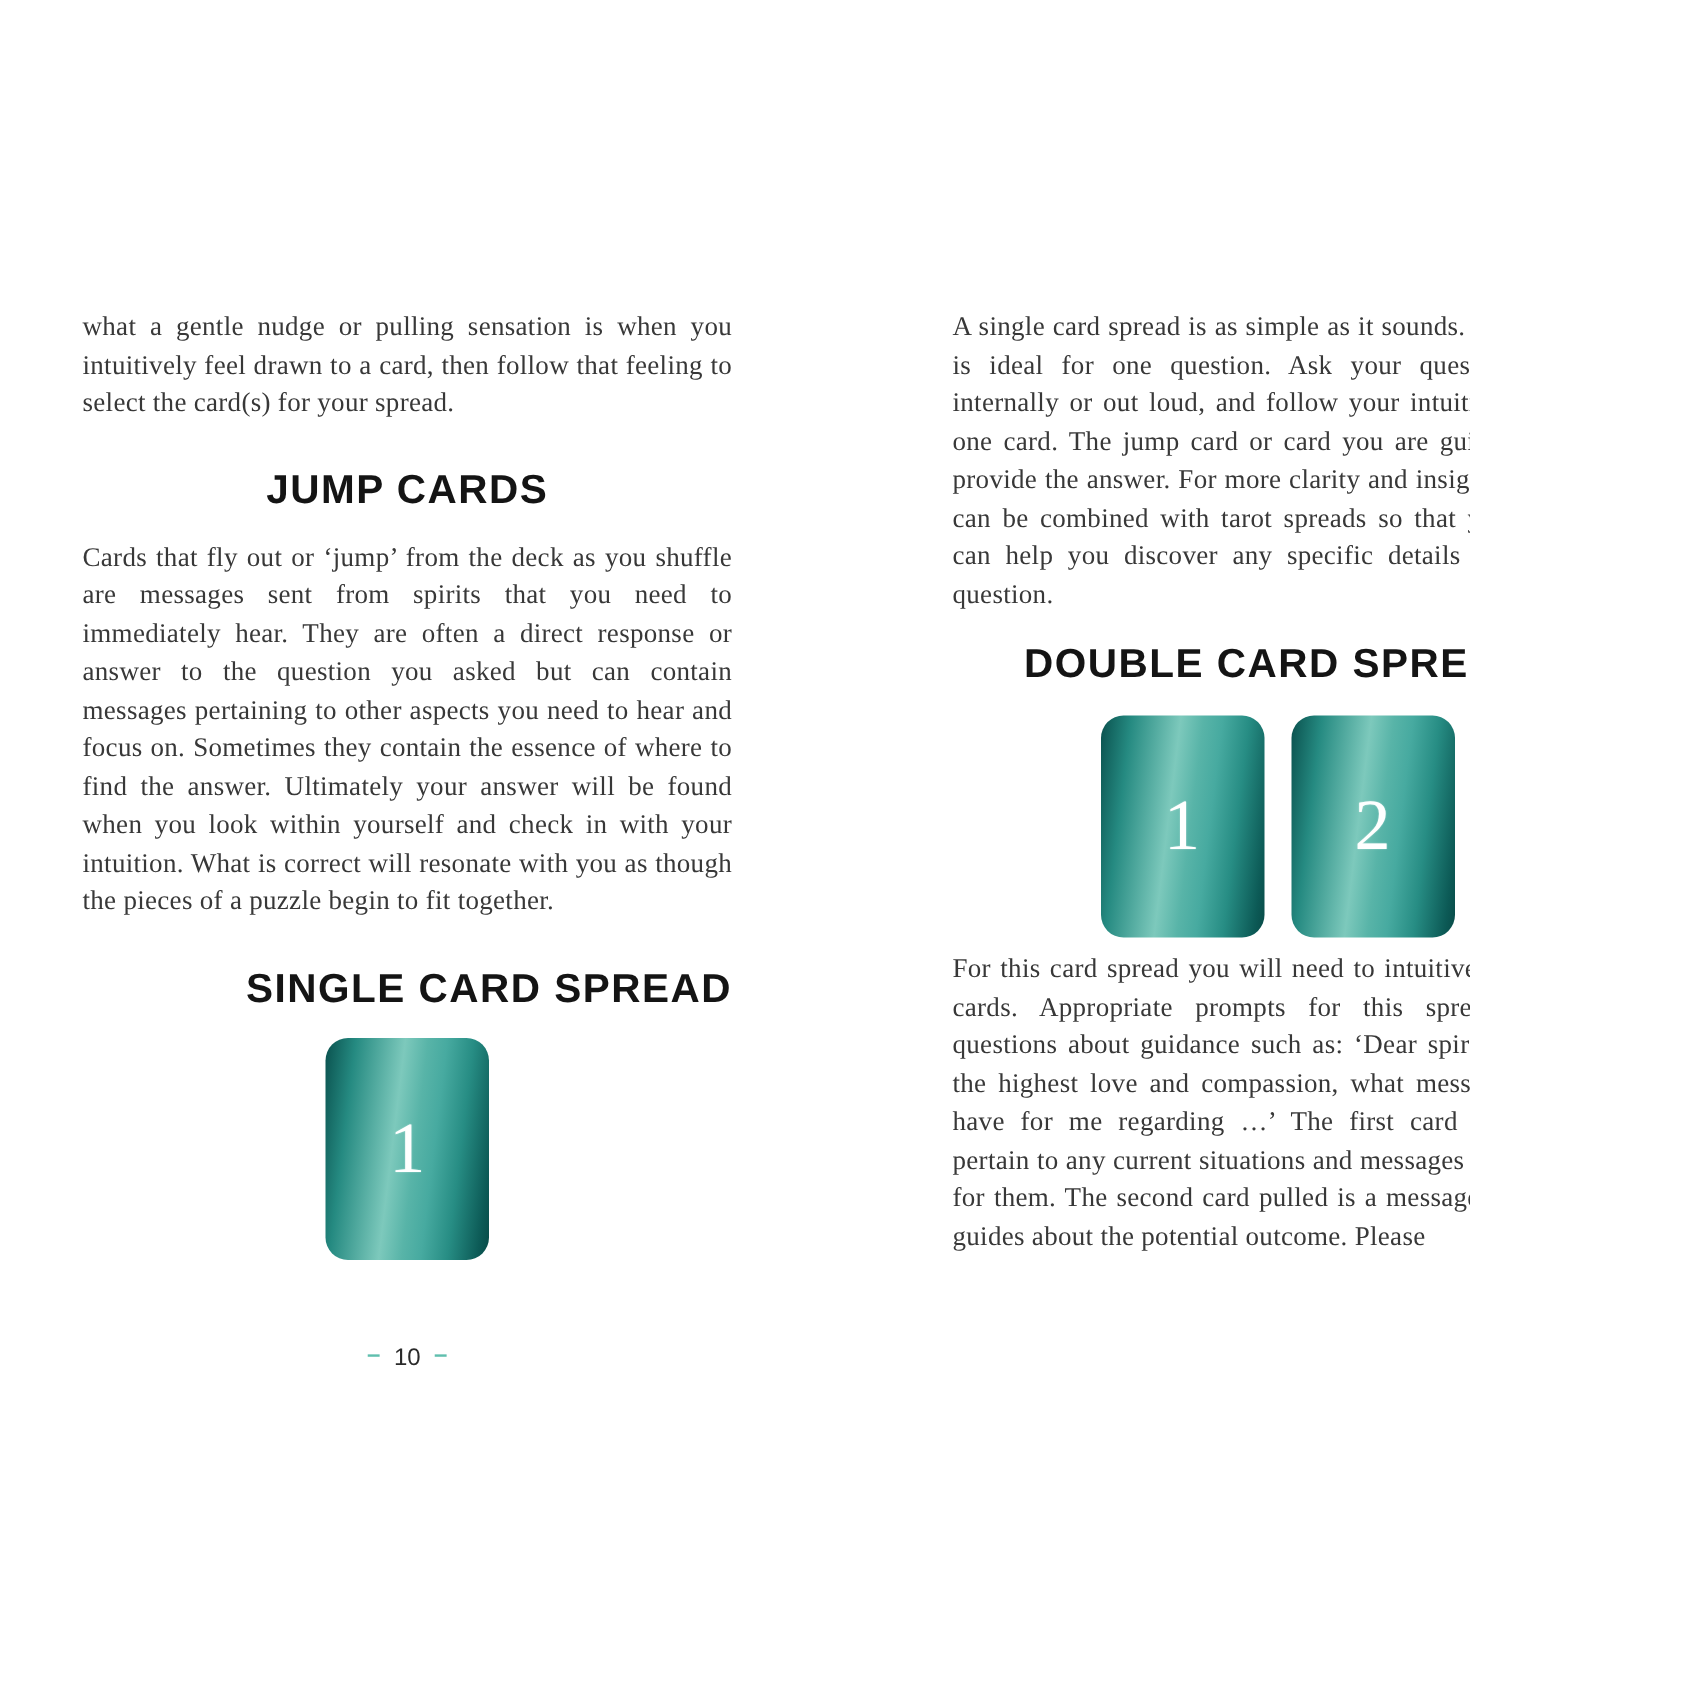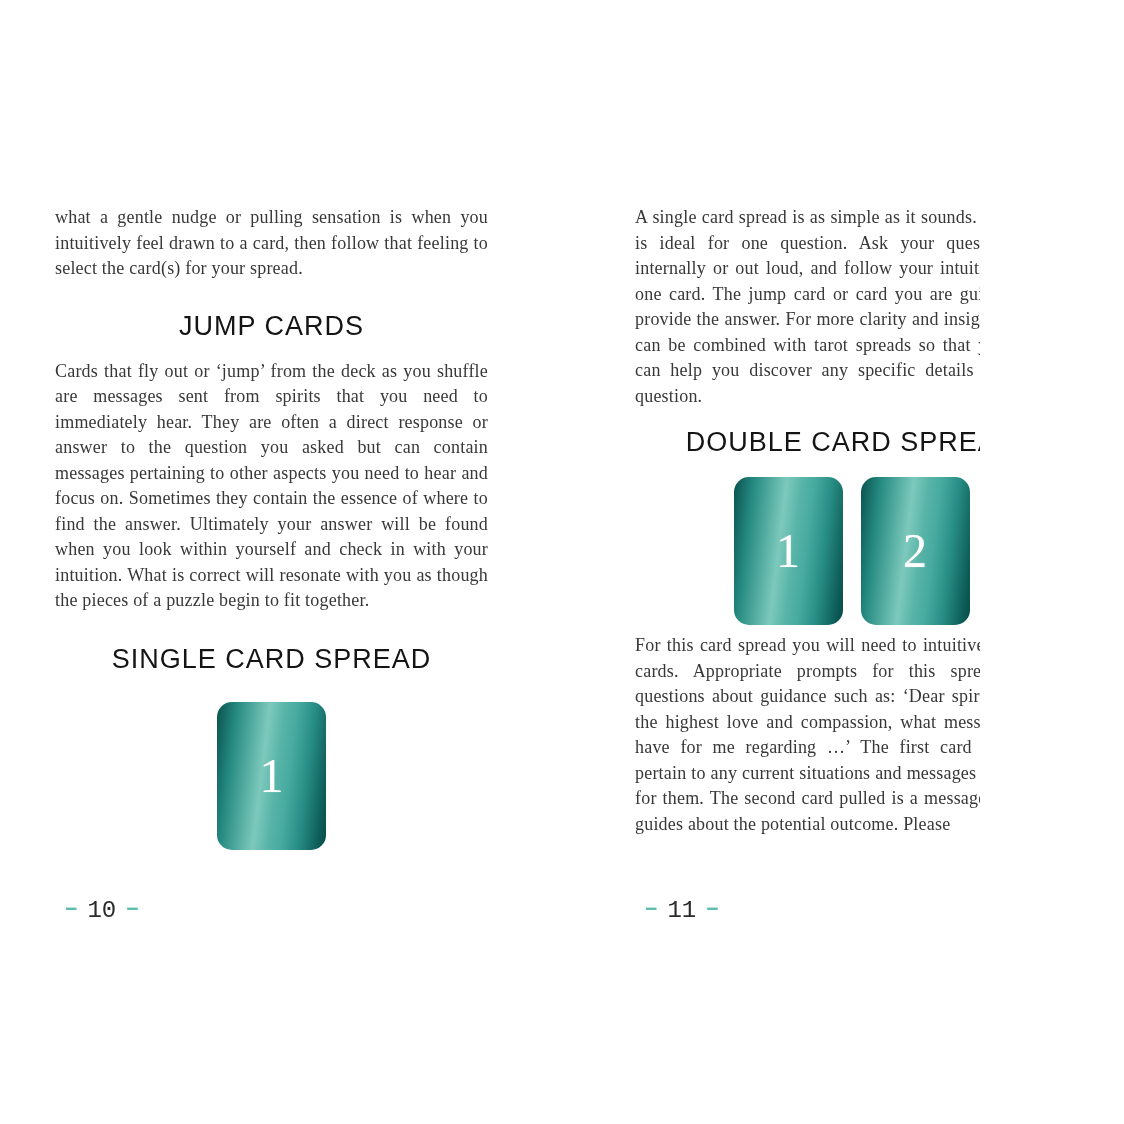--- a/index.html
+++ b/index.html
@@ -31,29 +31,29 @@
     margin: 0;
     font-size: 18px;
     line-height: 25.5px;
     color: #383838;
     text-align: justify;
     letter-spacing: 0.2px;
   }
   .heading {
     margin: 0;
     font-family: "Liberation Sans", "DejaVu Sans", sans-serif;
-    font-weight: 400;
+    font-weight: 700;
     font-size: 27px;
     line-height: 28px;
     letter-spacing: 1px;
     color: #141414;
     text-align: center;
   }
   .page-left .heading-jump   { margin-top: 30px; margin-bottom: 19px; }
-  .page-left .heading-single { margin-top: 31px; margin-bottom: 29px; }
+  .page-left .heading-single { margin-top: 31px; margin-bottom: 19px; text-align: right; }
   .page-right .heading-double{ margin-top: 19px; margin-bottom: 21px; }
   .page-right .para-below-cards { margin-top: 8px; }
 
   .card-row {
     display: flex;
     justify-content: center;
     gap: 18px;
   }
   .tarot-card {
     width: 109px;
@@ -77,23 +77,23 @@
     font-size: 48px;
     color: #ffffff;
     line-height: 1;
     text-shadow: 0 0 1px rgba(255,255,255,0.6);
   }
   .page-number {
     position: absolute;
     top: 692px;
     left: 0;
     right: 0;
-    text-align: left;
-    font-family: Liberation Mono, monospace;
-    font-size: 24px;
+    text-align: center;
+    font-family: Liberation Sans, sans-serif;
+    font-size: 16px;
     color: #2a2a2a;
   }
   .page-number .dash {
     color: #5fbfae;
     font-weight: 700;
     margin: 0 9px;
     position: relative;
     top: -2px;
   }
 </style>
@@ -132,19 +132,16 @@
         <div class="tarot-card">
           <span class="card-number">1</span>
         </div>
         <div class="tarot-card">
           <span class="card-number">2</span>
         </div>
       </div>
 
       <p class="body-para para-below-cards">For this card spread you will need to intuitively pull two cards. Appropriate prompts for this spread include questions about guidance such as: ‘Dear spirit guides of the highest love and compassion, what message do you have for me regarding …’ The first card pulled will pertain to any current situations and messages of guidance for them. The second card pulled is a message from your guides about the potential outcome. Please</p>
 
-      <div class="page-number">
-        <span class="dash">–</span><span class="num">11</span><span class="dash">–</span>
-      </div>
     </section>
 
   </div>
 </div>
 
 </body></html>

